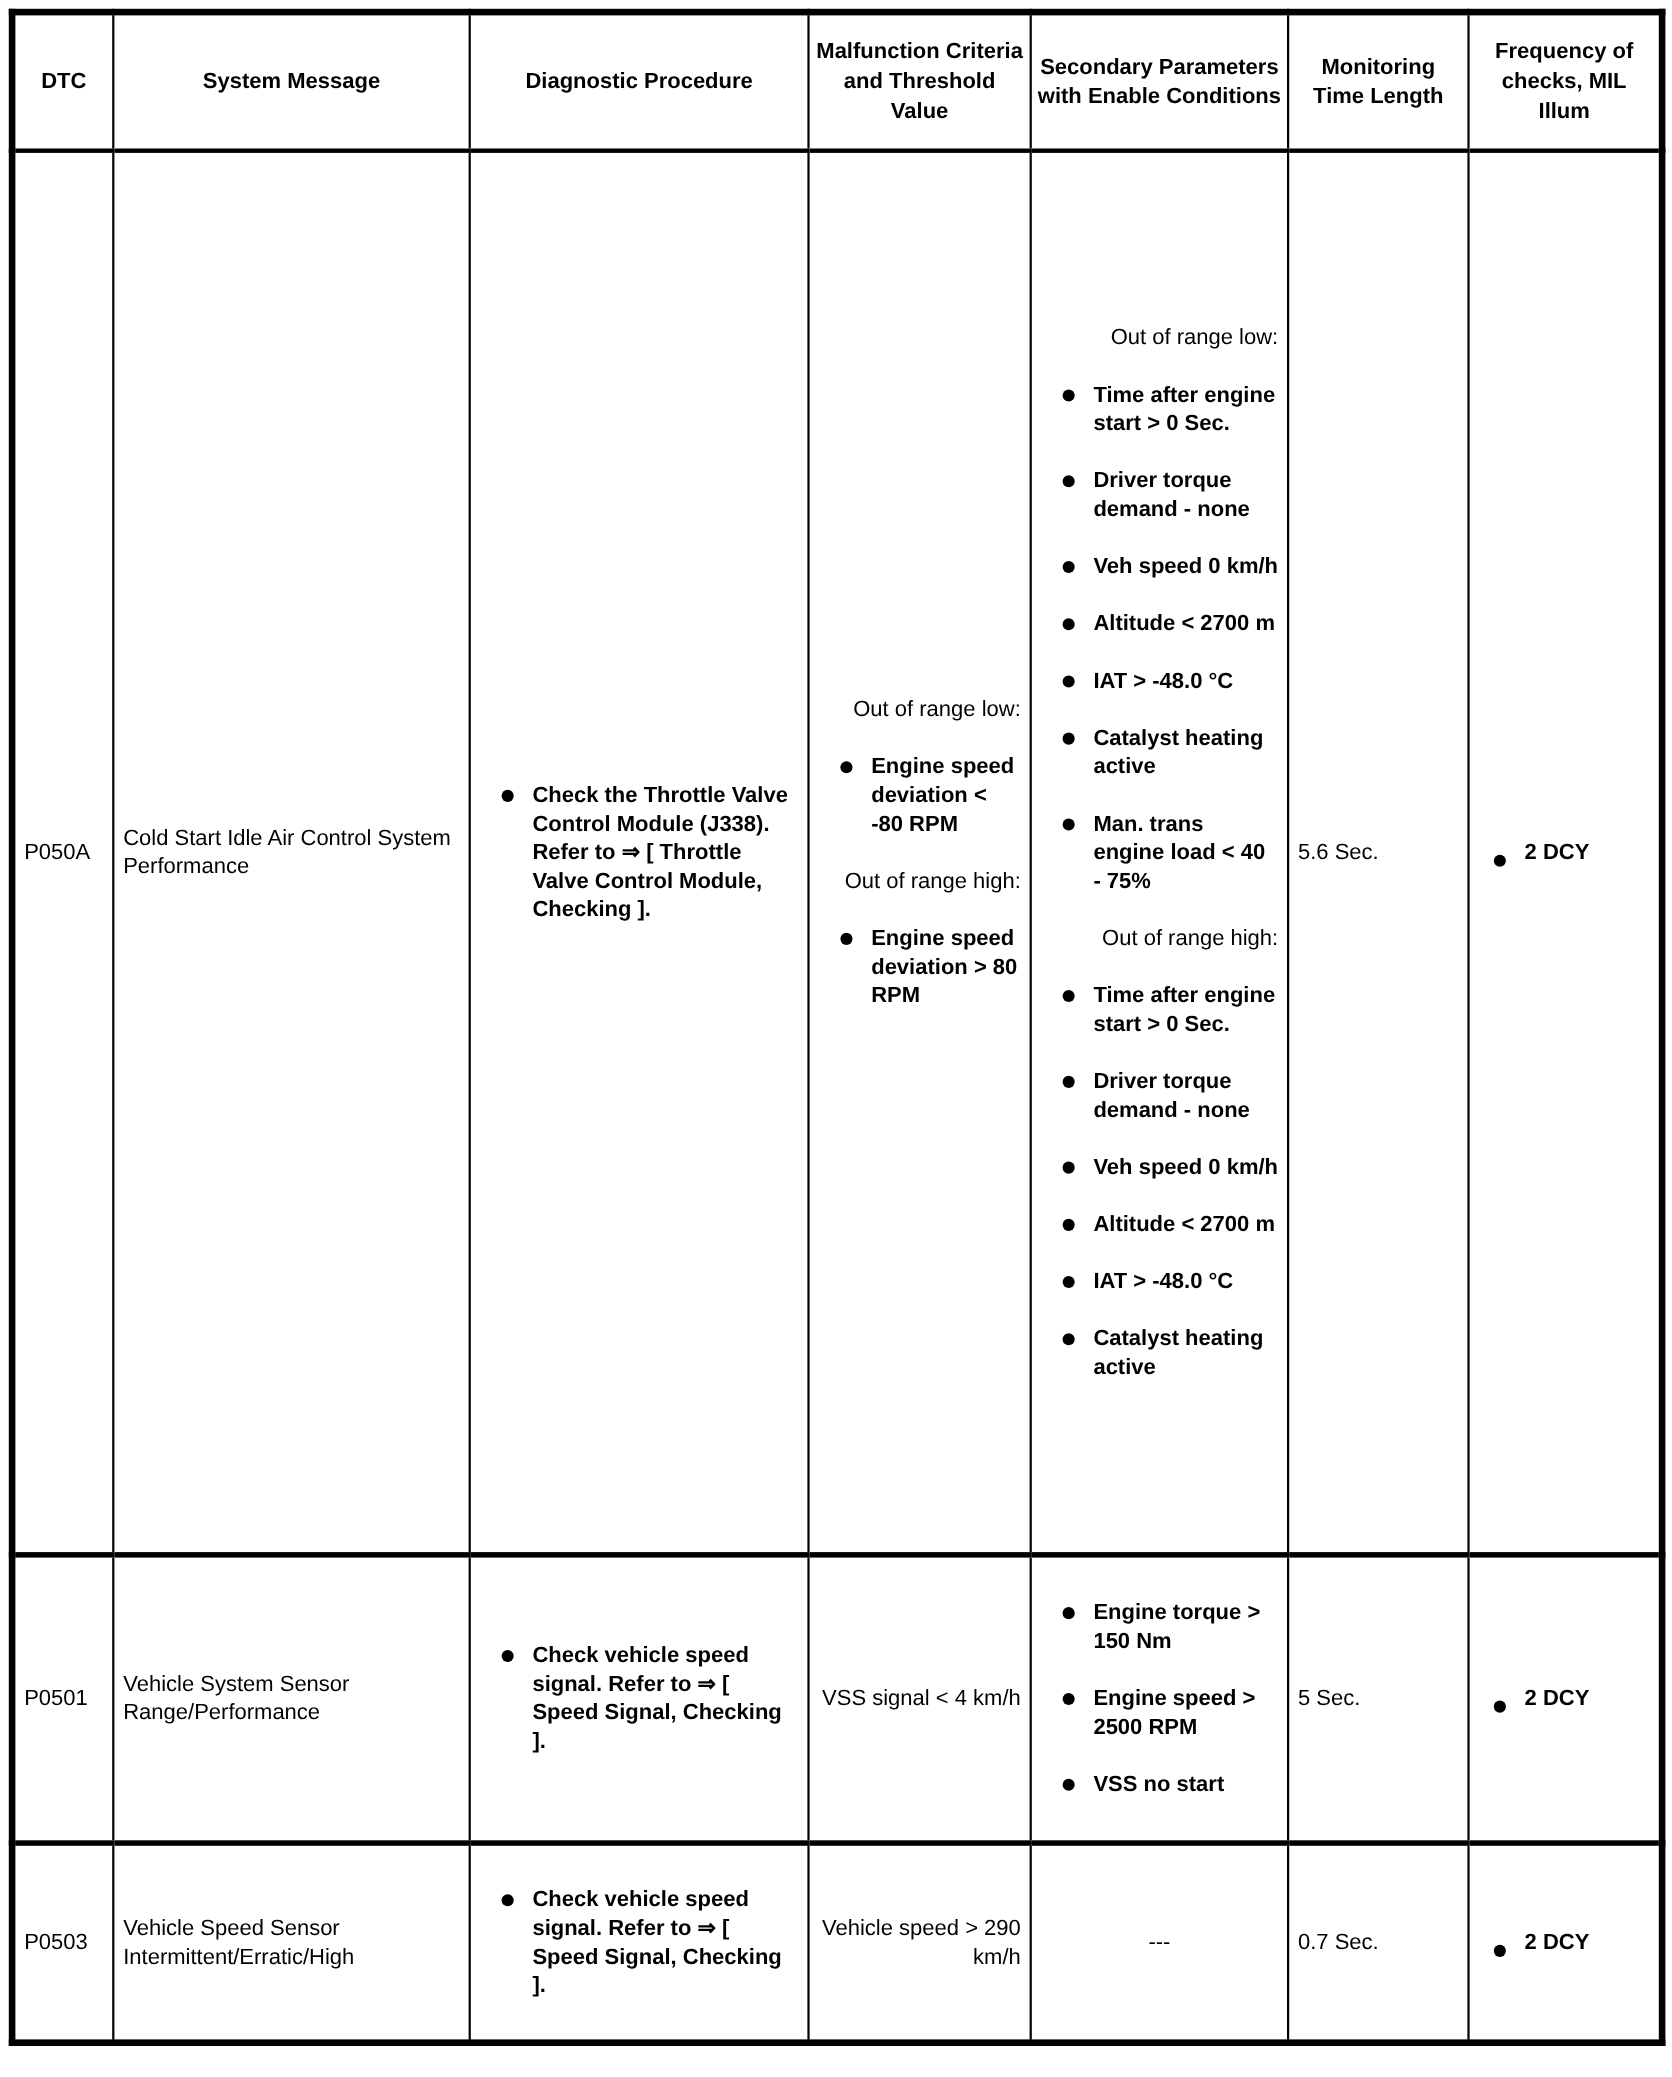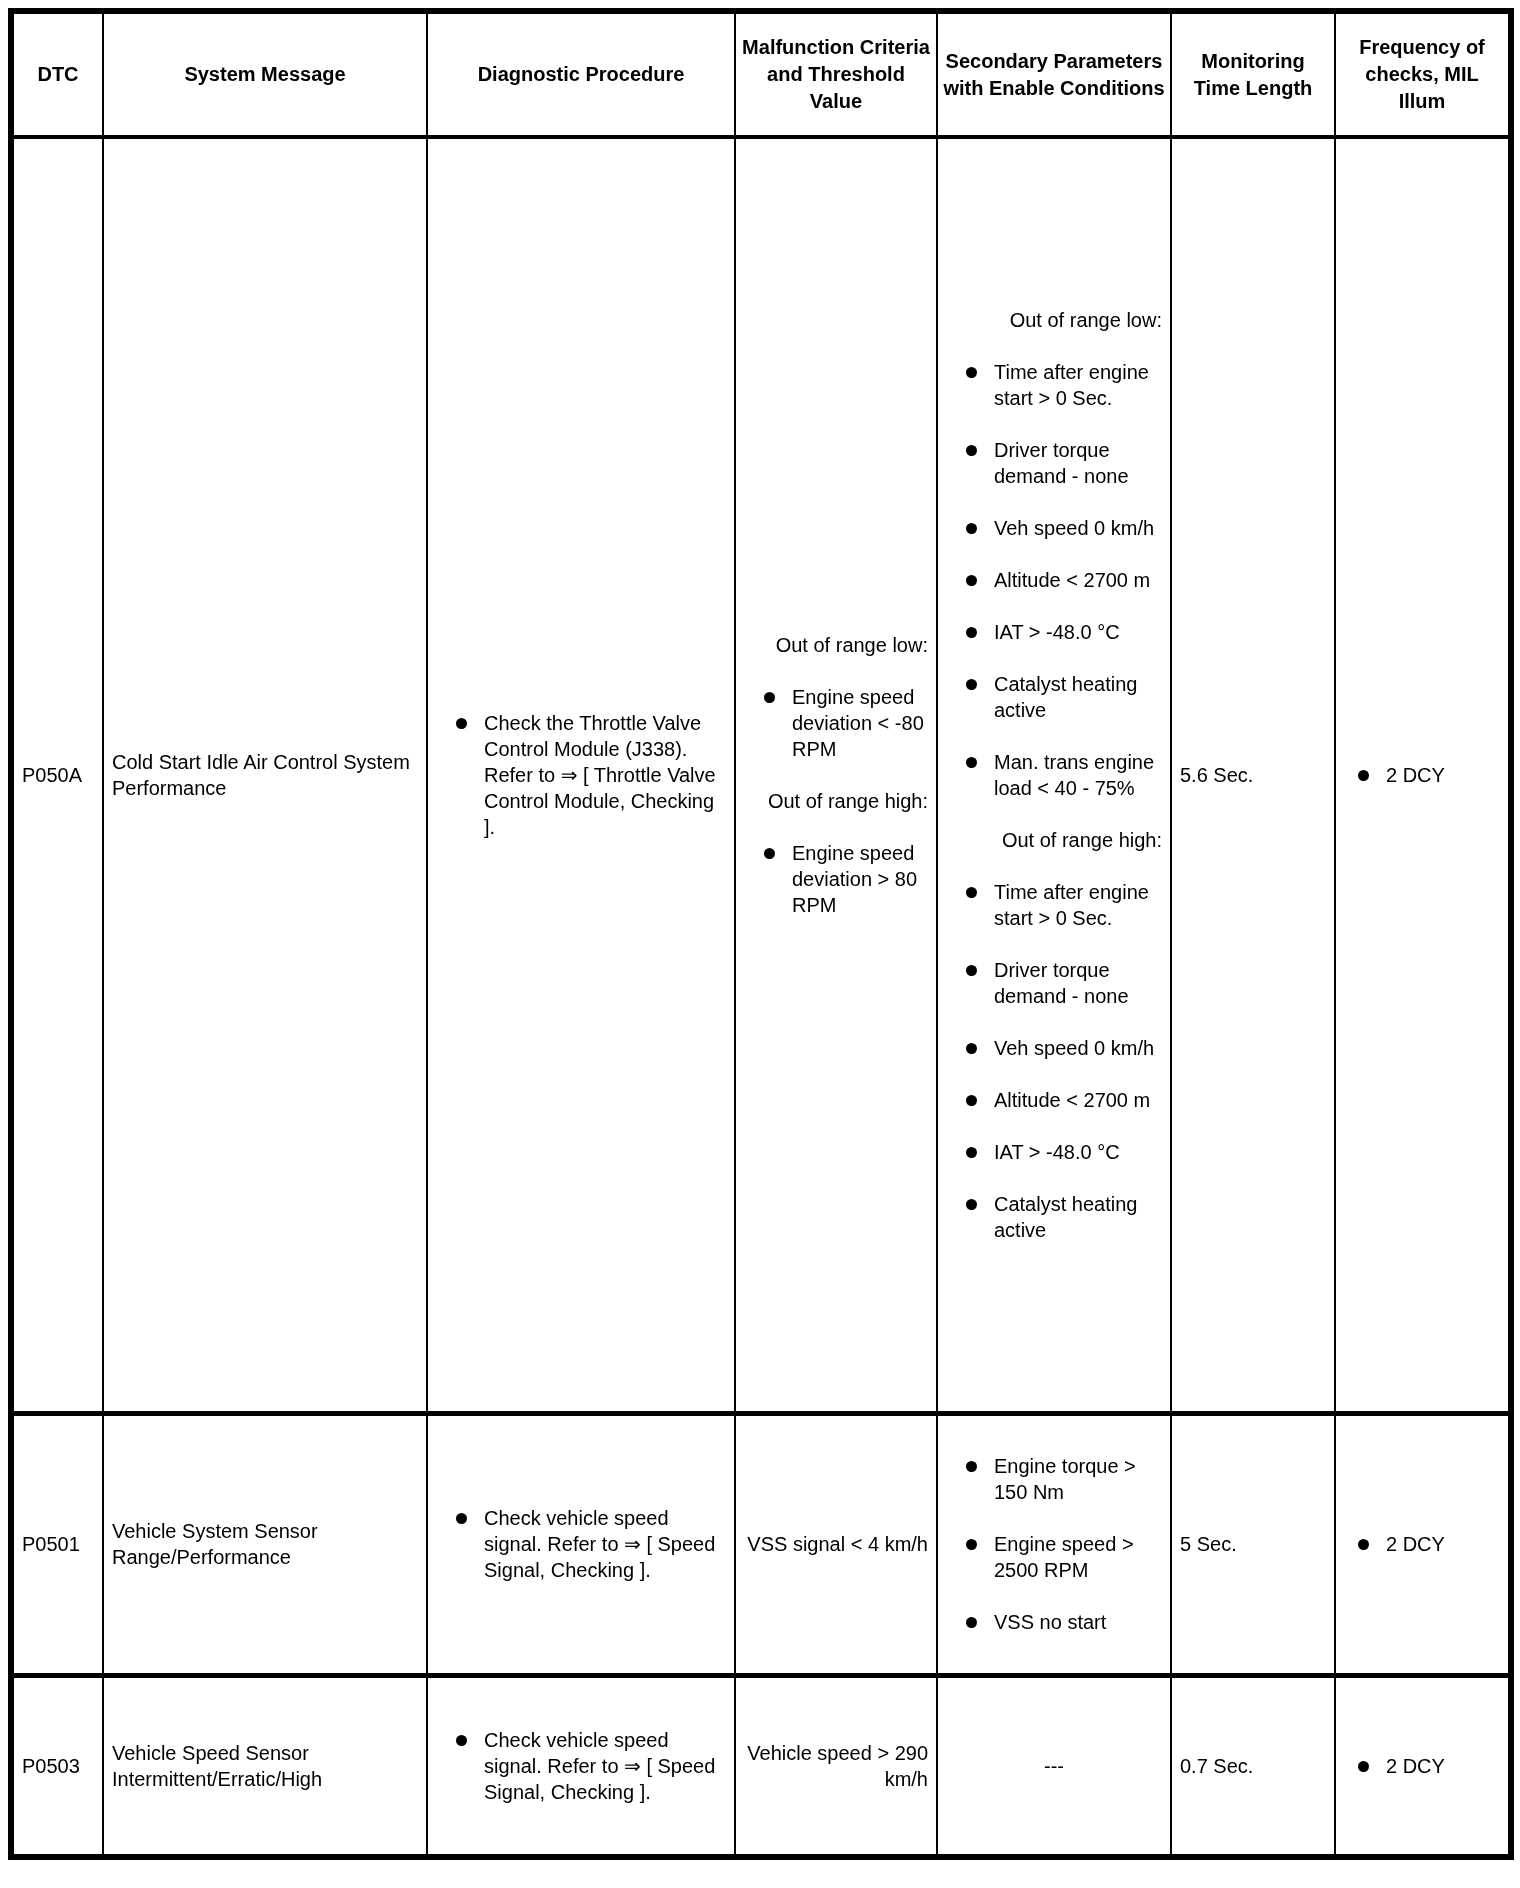--- a/index.html
+++ b/index.html
@@ -54,33 +54,34 @@
 
   .cell-list > * + * { margin-top: 26px; }
   .para { text-align: right; }
   .para.center { text-align: center; }
   .plain { text-align: left; }
 
   .bullet-item {
     display: flex;
     align-items: flex-start;
     padding-left: 20px;
+    font-weight: bold;
   }
   .bullet {
     flex: 0 0 auto;
     width: 11px;
     height: 11px;
     border-radius: 50%;
     background: #000000;
     margin-top: 8px;
     margin-right: 17px;
   }
   .bullet-text { flex: 1 1 auto; }
 
-  td.col-frequency .bullet-item { padding-left: 14px; }
+  td.col-frequency .bullet-item { padding-left: 14px; align-items: flex-end; }
   td.col-monitoring_time, td.col-dtc { padding-left: 8px; }
 </style>
 </head>
 <body>
 
 <div class="page">
   <table class="dtc-table">
     <colgroup>
       <col class="c-dtc">
         <col class="c-err">

